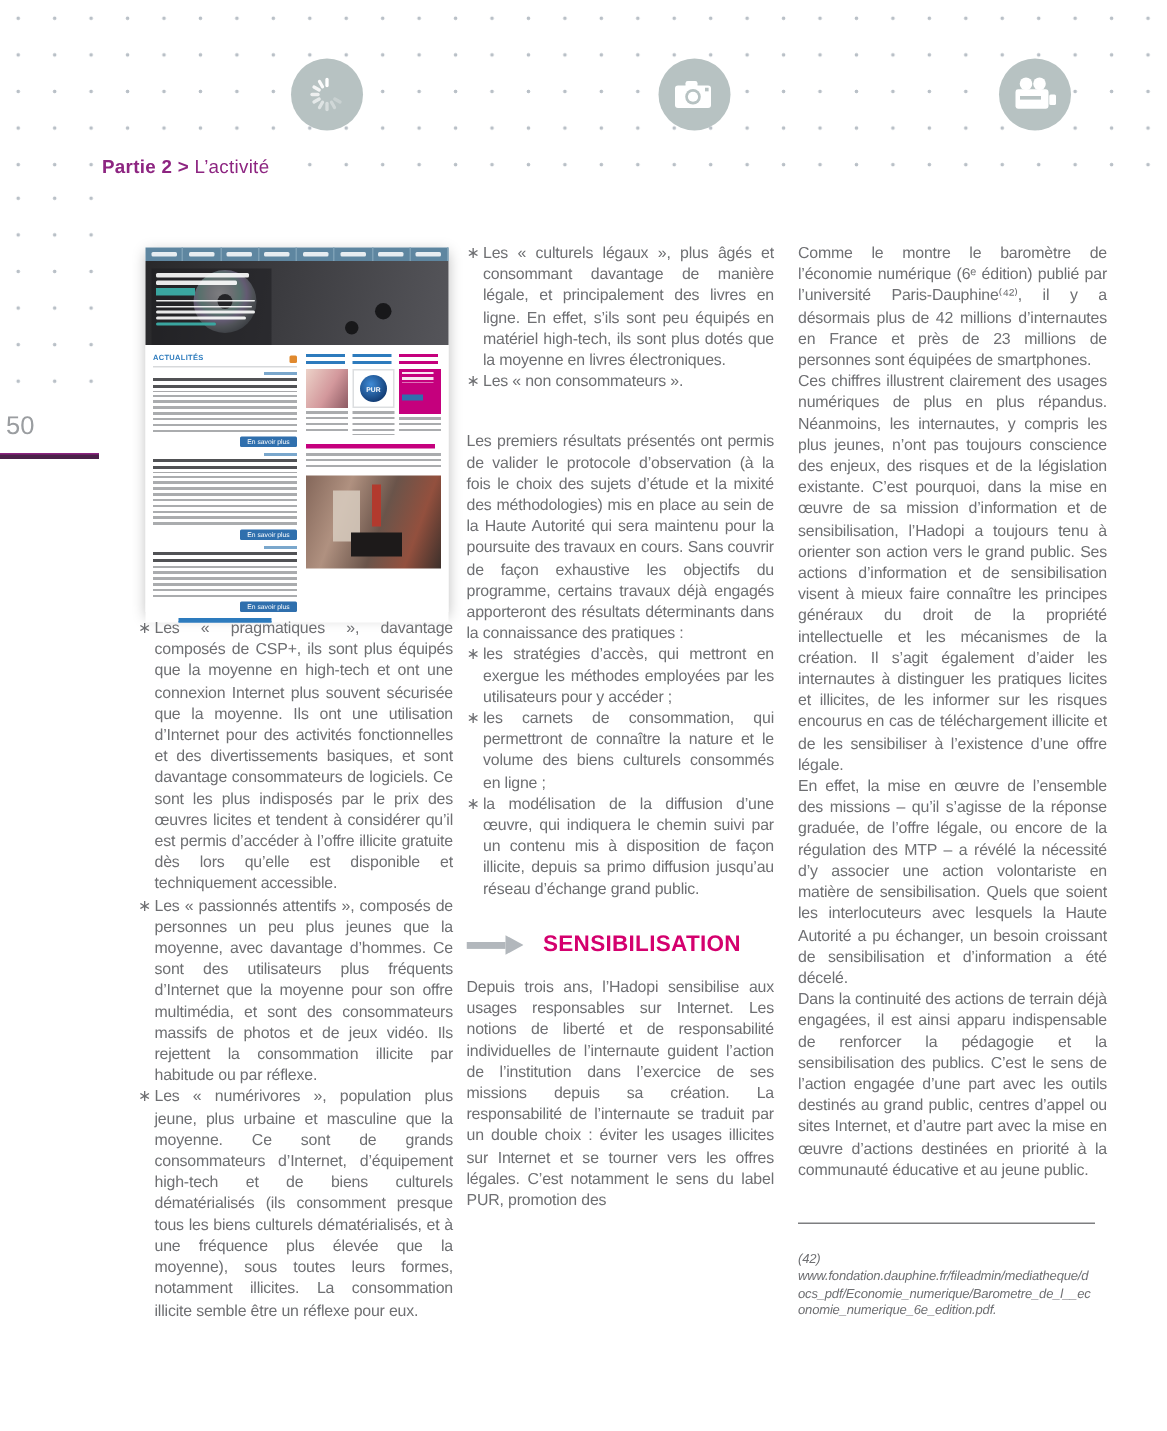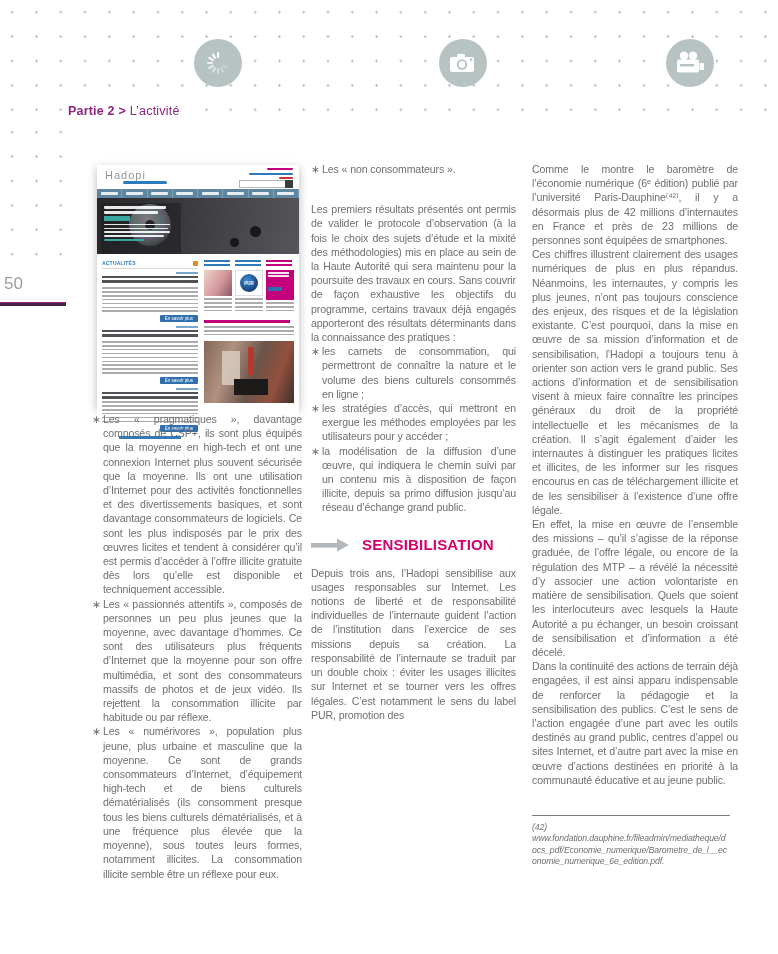--- a/index.html
+++ b/index.html
@@ -29,21 +29,21 @@
   .col2{left:311px;top:162px;width:205px;}
   .col3{left:532px;top:162px;width:206px;}
   .col p{margin:0;}
   .gap{height:13px;}
   .bitem{position:relative;padding-left:11px;margin:0;}
   .bitem::before{content:"\2217";position:absolute;left:0;top:0;color:#6e6f72;}
   
   .sec-head{display:flex;align-items:center;gap:13px;margin:22px 0 13px 0;}
   .sec-head .txt{color:#d4006e;font-weight:bold;font-size:15px;letter-spacing:.2px;text-align:left;}
   
-  .footnote{margin-top:28px;width:198px;border-top:1px solid #7d7e80;padding-top:6px;
+  .footnote{margin-top:28px;width:198px;border-top:1px solid #7d7e80;padding-top:18px;
             font-size:8.7px;line-height:11.5px;font-style:italic;color:#6e6f72;
             text-align:left;overflow-wrap:anywhere;}
   
   .site{position:absolute;left:97px;top:165px;width:202px;height:243px;background:#fff;
         box-shadow:0 3px 9px rgba(0,0,0,.28);}
   .site-header{position:relative;height:24px;background:#fff;}
   .site-logo{position:absolute;left:8px;top:4px;font-size:11px;color:#8f9396;letter-spacing:1px;}
   .site-logo-swash{position:absolute;left:26px;top:16px;width:44px;height:3px;background:#2d7bbd;border-radius:2px;}
   .hd-bar{position:absolute;height:2px;border-radius:1px;}
   .search-box{position:absolute;right:6px;top:15px;width:52px;height:6px;border:1px solid #b5b8bb;background:#fff;}
@@ -132,29 +132,20 @@
       <rect x="5" y="13" width="14" height="2.4" fill="#b7c2c2"></rect>
     </svg>
   </div>
 
   <div class="breadcrumb"><span class="bold">Partie 2 &gt;</span><span> L’activité</span></div>
 
   <div class="pagenum">50</div>
   <div class="pagerule"></div>
 
   <div class="site">
-    <div class="site-header">
-      <div class="site-logo">Hadopi</div>
-      <div class="site-logo-swash"></div>
-      <div class="hd-bar" style="right:6px;top:3px;width:26px;background:#c5007d;"></div>
-      <div class="hd-bar" style="right:6px;top:8px;width:44px;background:#2d7bbd;"></div>
-      <div class="hd-bar" style="right:6px;top:12px;width:14px;background:#cc3333;"></div>
-      <div class="search-box"></div>
-      <div class="search-btn"></div>
-    </div>
     <div class="site-nav">
       <div class="tab">
           <span></span>
         </div>
       <div class="tab">
           <span></span>
         </div>
       <div class="tab">
           <span></span>
         </div>
@@ -249,26 +240,27 @@
     </div>
   </div>
 
   <div class="col col1">
     <p class="bitem">Les « pragmatiques », davantage composés de CSP+, ils sont plus équipés que la moyenne en high-tech et ont une connexion Internet plus souvent sécurisée que la moyenne. Ils ont une utilisation d’Internet pour des activités fonctionnelles et des divertissements basiques, et sont davantage consommateurs de logiciels. Ce sont les plus indisposés par le prix des œuvres licites et tendent à considérer qu’il est permis d’accéder à l’offre illicite gratuite dès lors qu’elle est disponible et techniquement accessible.</p>
     <p class="bitem">Les « passionnés attentifs », composés de personnes un peu plus jeunes que la moyenne, avec davantage d’hommes. Ce sont des utilisateurs plus fréquents d’Internet que la moyenne pour son offre multimédia, et sont des consommateurs massifs de photos et de jeux vidéo. Ils rejettent la consommation illicite par habitude ou par réflexe.</p>
     <p class="bitem">Les « numérivores », population plus jeune, plus urbaine et masculine que la moyenne. Ce sont de grands consommateurs d’Internet, d’équipement high-tech et de biens culturels dématérialisés (ils consomment presque tous les biens culturels dématérialisés, et à une fréquence plus élevée que la moyenne), sous toutes leurs formes, notamment illicites. La consommation illicite semble être un réflexe pour eux.</p>
   </div>
 
   <div class="col col2">
+    <p class="bitem">Les « culturels légaux », plus âgés et consommant davantage de manière légale, et principalement des livres en ligne. En effet, s’ils sont peu équipés en matériel high-tech, ils sont plus dotés que la moyenne en livres électroniques.</p>
     <p class="bitem">Les « non consommateurs ».</p>
     <div class="gap"></div>
     <div class="gap"></div>
     <p>Les premiers résultats présentés ont permis de valider le protocole d’observation (à la fois le choix des sujets d’étude et la mixité des méthodologies) mis en place au sein de la Haute Autorité qui sera maintenu pour la poursuite des travaux en cours. Sans couvrir de façon exhaustive les objectifs du programme, certains travaux déjà engagés apporteront des résultats déterminants dans la connaissance des pratiques :</p>
+    <p class="bitem">les stratégies d’accès, qui mettront en exergue les méthodes employées par les utilisateurs pour y accéder ;</p>
     <p class="bitem">les carnets de consommation, qui permettront de connaître la nature et le volume des biens culturels consommés en ligne ;</p>
-    <p class="bitem">les stratégies d’accès, qui mettront en exergue les méthodes employées par les utilisateurs pour y accéder ;</p>
     <p class="bitem">la modélisation de la diffusion d’une œuvre, qui indiquera le chemin suivi par un contenu mis à disposition de façon illicite, depuis sa primo diffusion jusqu’au réseau d’échange grand public.</p>
     <div class="sec-head">
       <svg width="38" height="16" viewBox="0 0 38 16">
         <rect x="0" y="6" width="26" height="4.6" fill="#b2b7bc"></rect>
         <polygon points="26,1.5 26,14.5 38,8" fill="#b2b7bc"></polygon>
       </svg>
       <span class="txt">SENSIBILISATION</span>
     </div>
     <p>Depuis trois ans, l’Hadopi sensibilise aux usages responsables sur Internet. Les notions de liberté et de responsabilité individuelles de l’internaute guident l’action de l’institution dans l’exercice de ses missions depuis sa création. La responsabilité de l’internaute se traduit par un double choix : éviter les usages illicites sur Internet et se tourner vers les offres légales. C’est notamment le sens du label PUR, promotion des</p>
   </div>

